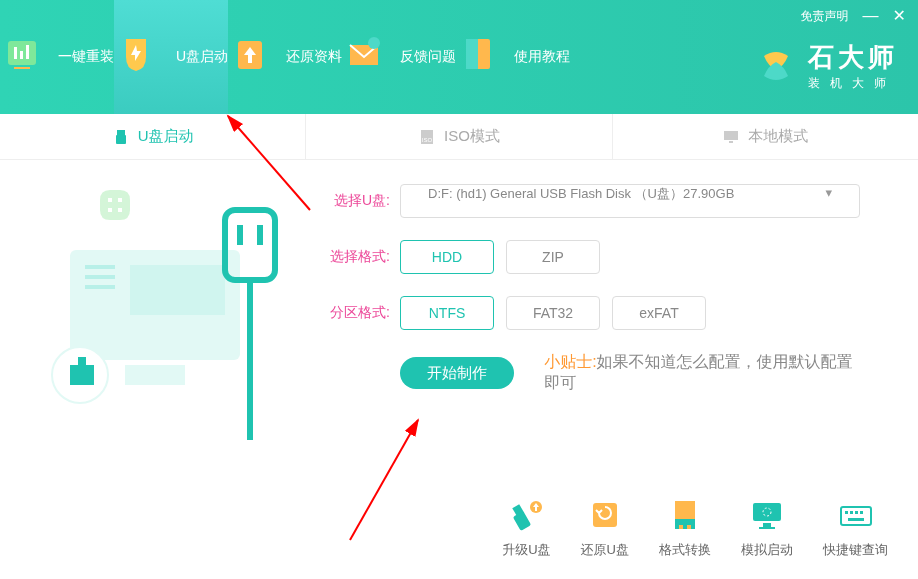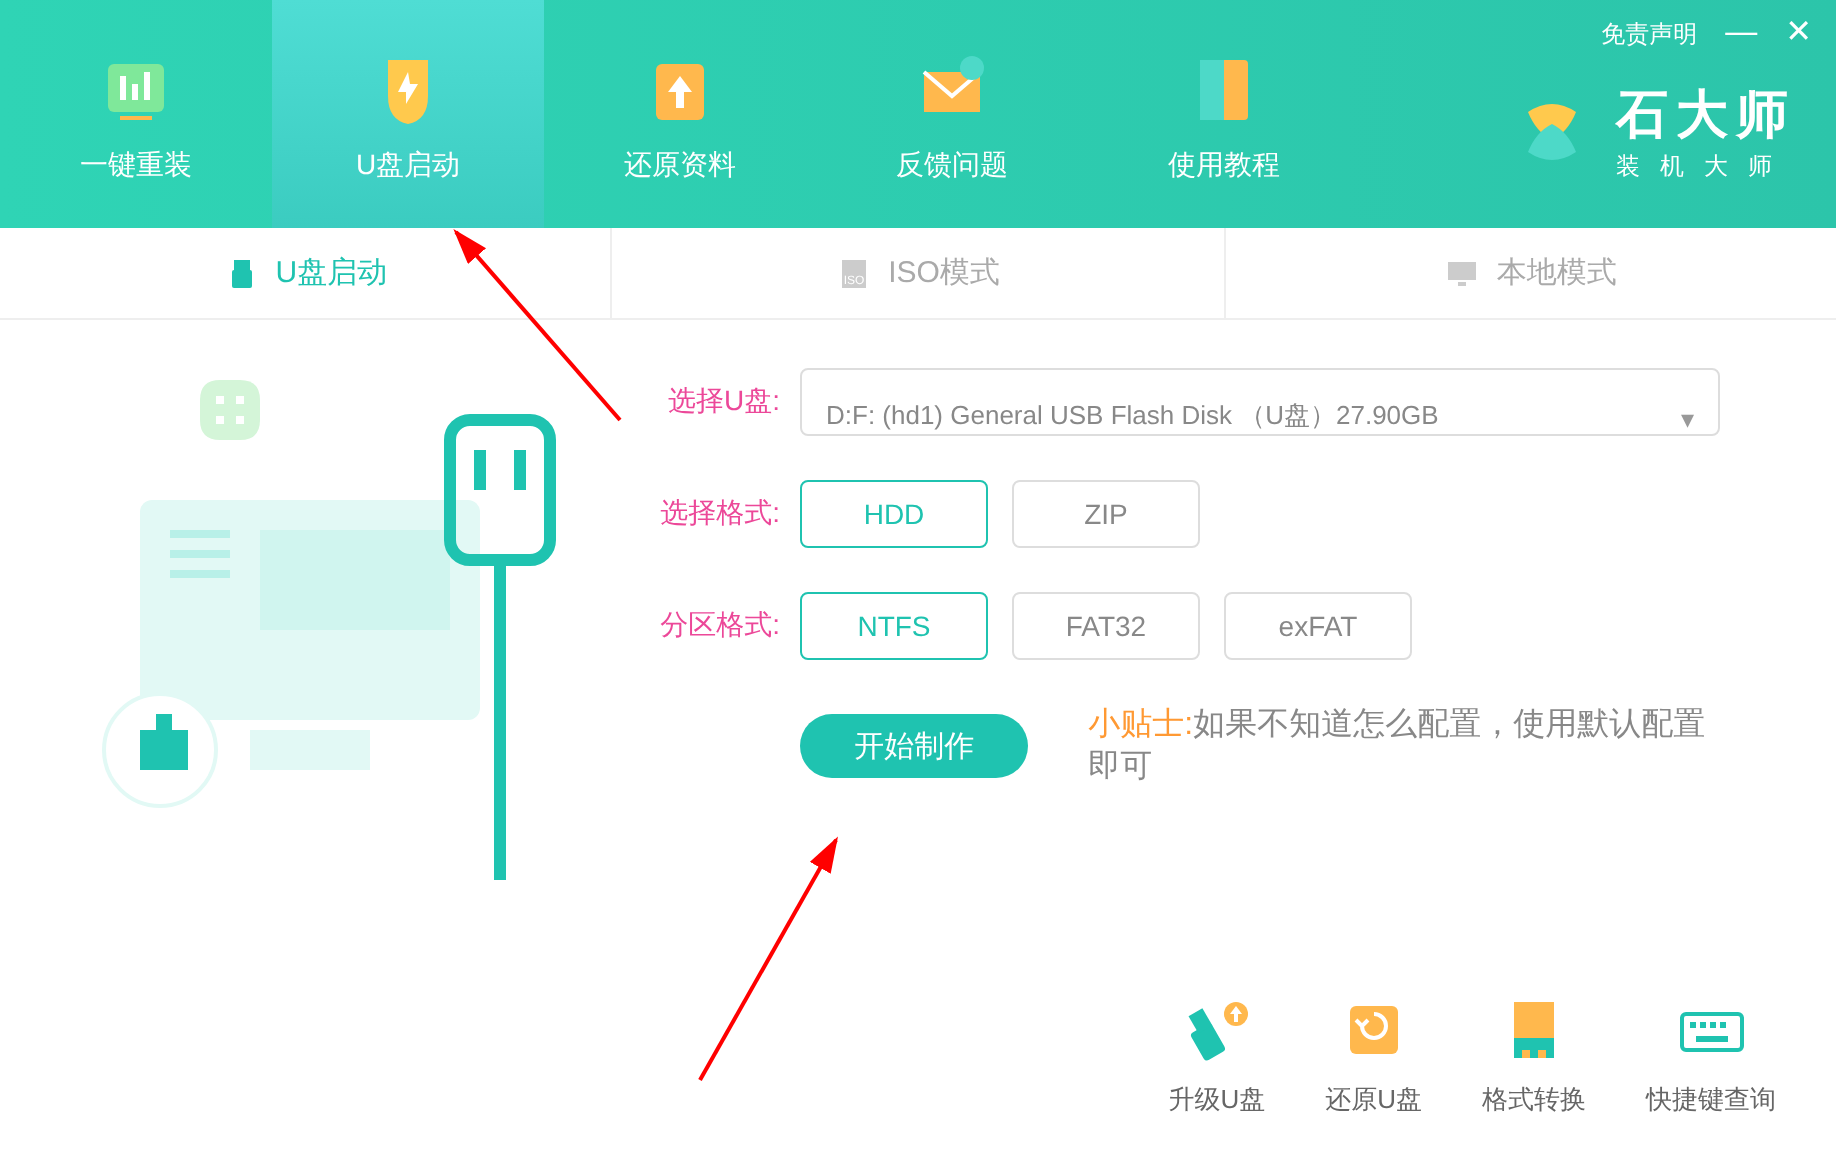--- a/index.html
+++ b/index.html
@@ -1,19 +1,19 @@
 <!DOCTYPE html>
 <html><head>
 <meta charset="utf-8">
 <style>
 * { margin: 0; padding: 0; box-sizing: border-box; font-family: "Microsoft YaHei", sans-serif; }
 body { width: 918px; height: 579px; background: #fff; position: relative; overflow: hidden; }
 
 .header { height: 114px; background: linear-gradient(to right, #2fd4b5, #2cc5aa); display: flex; position: relative; }
-.nav-item { width: 136px; display: flex; flex-direction: column; align-items: center; justify-content: center; cursor: pointer; color: #fff; }
+.nav-item { width: 114px; display: flex; flex-direction: row; align-items: center; justify-content: space-between; cursor: pointer; color: #fff; }
 .nav-item.active { background: linear-gradient(to bottom, #4fddd4, #3bccc0); }
 .nav-icon { width: 44px; height: 44px; margin-bottom: 8px; display: flex; align-items: center; justify-content: center; }
 .nav-label { font-size: 14px; }
 
 .top-right { position: absolute; right: 12px; top: 6px; display: flex; align-items: flex-end; gap: 14px; color: #fff; font-size: 12px; }
 .top-right span { cursor: pointer; }
 .min-btn, .close-btn { font-size: 16px; cursor: pointer; }
 
 .brand { position: absolute; right: 20px; top: 40px; display: flex; align-items: center; gap: 10px; }
 .brand-text { color: #fff; }
@@ -23,21 +23,21 @@
 .tabs { display: flex; height: 46px; border-bottom: 1px solid #eee; }
 .tab { flex: 1; display: flex; align-items: center; justify-content: center; gap: 8px; cursor: pointer; font-size: 15px; color: #aaa; border-right: 1px solid #eee; }
 .tab.active { color: #1fc3b0; }
 .tab:last-child { border-right: none; }
 .tab-icon { width: 18px; height: 18px; }
 
 .content { padding: 24px 50px 0 320px; position: relative; }
 
 .form-row { display: flex; align-items: center; margin-bottom: 22px; }
 .form-label { width: 70px; font-size: 14px; color: #ec4899; text-align: right; margin-right: 10px; }
-.select-box { flex: 1; height: 34px; border: 1px solid #ddd; border-radius: 4px; padding: 0 12px; display: flex; align-items: flex-end; justify-content: space-between; font-size: 13px; color: #888; cursor: pointer; max-width: 460px; }
+.select-box { flex: 1; height: 34px; border: 1px solid #ddd; border-radius: 4px; padding: 0 27px; display: flex; align-items: flex-start; justify-content: space-between; font-size: 13px; color: #888; cursor: pointer; max-width: 460px; }
 .select-arrow { color: #999; }
 
 .btn-group { display: flex; gap: 12px; }
 .format-btn { width: 94px; height: 34px; border: 1px solid #ddd; border-radius: 4px; display: flex; align-items: center; justify-content: center; font-size: 14px; color: #888; cursor: pointer; background: #fff; }
 .format-btn.selected { border-color: #1fc3b0; color: #1fc3b0; }
 
 .start-row { display: flex; align-items: center; margin-top: 10px; padding-left: 80px; }
 .start-btn { width: 120px; height: 32px; background: #1fc3b0; color: #fff; border: none; border-radius: 22px; font-size: 15px; cursor: pointer; }
 .tip { margin-left: 30px; font-size: 16px; color: #888; }
 .tip-label { color: #ff9933; }
@@ -235,20 +235,31 @@
           <rect x="10" y="24" width="20" height="10" fill="#1fc3b0"></rect>
           <rect x="14" y="30" width="4" height="4" fill="#ffb84d"></rect>
           <rect x="22" y="30" width="4" height="4" fill="#ffb84d"></rect>
         </svg>
       </div>
     <span class="action-label">格式转换</span>
   </div>
   <div class="action-item">
     <div class="action-icon">
         <svg width="40" height="40">
+          <rect x="6" y="8" width="28" height="18" rx="2" fill="#1fc3b0"></rect>
+          <rect x="16" y="28" width="8" height="4" fill="#1fc3b0"></rect>
+          <rect x="12" y="32" width="16" height="2" fill="#1fc3b0"></rect>
+          <circle cx="20" cy="17" r="4" fill="none" stroke="#fff" stroke-width="1" stroke-dasharray="2 2"></circle>
+        </svg>
+      </div>
+    <span class="action-label">模拟启动</span>
+  </div>
+  <div class="action-item">
+    <div class="action-icon">
+        <svg width="40" height="40">
           <rect x="5" y="12" width="30" height="18" rx="2" fill="none" stroke="#1fc3b0" stroke-width="2"></rect>
           <rect x="9" y="16" width="3" height="3" fill="#1fc3b0"></rect>
           <rect x="14" y="16" width="3" height="3" fill="#1fc3b0"></rect>
           <rect x="19" y="16" width="3" height="3" fill="#1fc3b0"></rect>
           <rect x="24" y="16" width="3" height="3" fill="#1fc3b0"></rect>
           <rect x="12" y="23" width="16" height="3" fill="#1fc3b0"></rect>
         </svg>
       </div>
     <span class="action-label">快捷键查询</span>
   </div>

